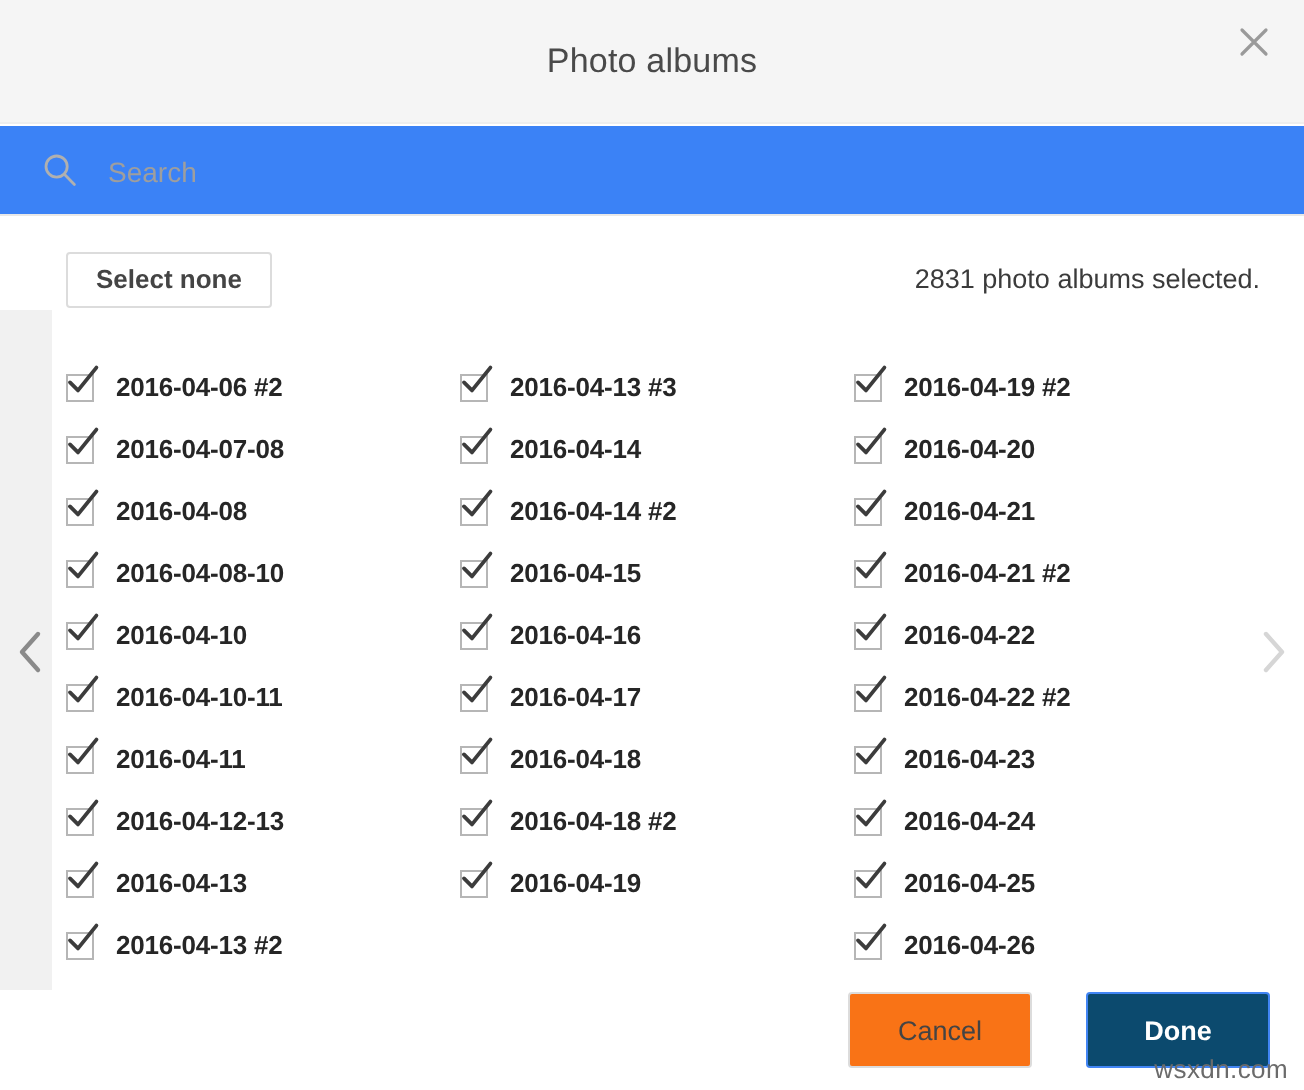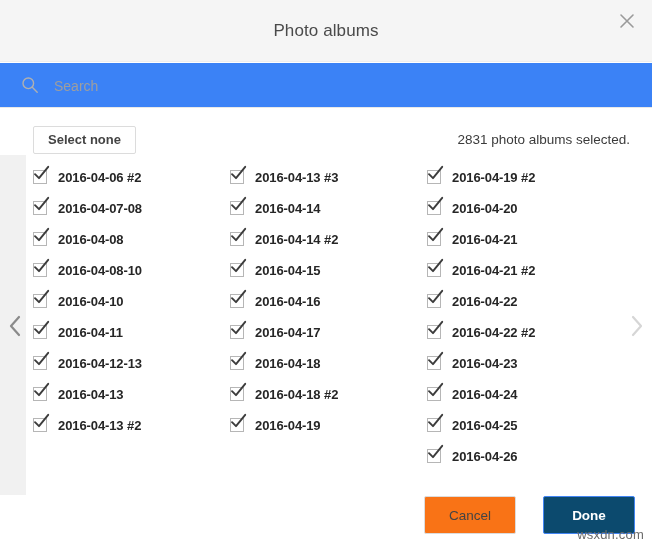--- a/index.html
+++ b/index.html
@@ -156,21 +156,21 @@
     display: flex;
     flex-direction: column;
   }
   .album-column.col-1 { margin-left: 33px; }
   .album-column.col-2 { margin-left: 0px; }
   .album-column.col-3 { margin-left: 0px; }
 
   .album-item {
     height: 31px;
     display: flex;
-    align-items: flex-start;
+    align-items: flex-end;
     cursor: pointer;
   }
   .cb {
     position: relative;
     width: 14px;
     height: 14px;
     box-sizing: border-box;
     border: 1px solid #b6b6b6;
     background: #fff;
     flex: 0 0 auto;
@@ -321,20 +321,28 @@
           </svg>
         </span>
         <span class="album-label">2016-04-10</span>
       </div>
       <div class="album-item">
         <span class="cb">
           <svg viewBox="0 0 17 17" aria-hidden="true">
             <path d="M2 9.2 L6 13.2 L15.2 1.8" stroke="#3c3c3c" stroke-width="1.9" fill="none" stroke-linecap="round" stroke-linejoin="round"></path>
           </svg>
         </span>
+        <span class="album-label">2016-04-10-11</span>
+      </div>
+      <div class="album-item">
+        <span class="cb">
+          <svg viewBox="0 0 17 17" aria-hidden="true">
+            <path d="M2 9.2 L6 13.2 L15.2 1.8" stroke="#3c3c3c" stroke-width="1.9" fill="none" stroke-linecap="round" stroke-linejoin="round"></path>
+          </svg>
+        </span>
         <span class="album-label">2016-04-11</span>
       </div>
       <div class="album-item">
         <span class="cb">
           <svg viewBox="0 0 17 17" aria-hidden="true">
             <path d="M2 9.2 L6 13.2 L15.2 1.8" stroke="#3c3c3c" stroke-width="1.9" fill="none" stroke-linecap="round" stroke-linejoin="round"></path>
           </svg>
         </span>
         <span class="album-label">2016-04-12-13</span>
       </div>

